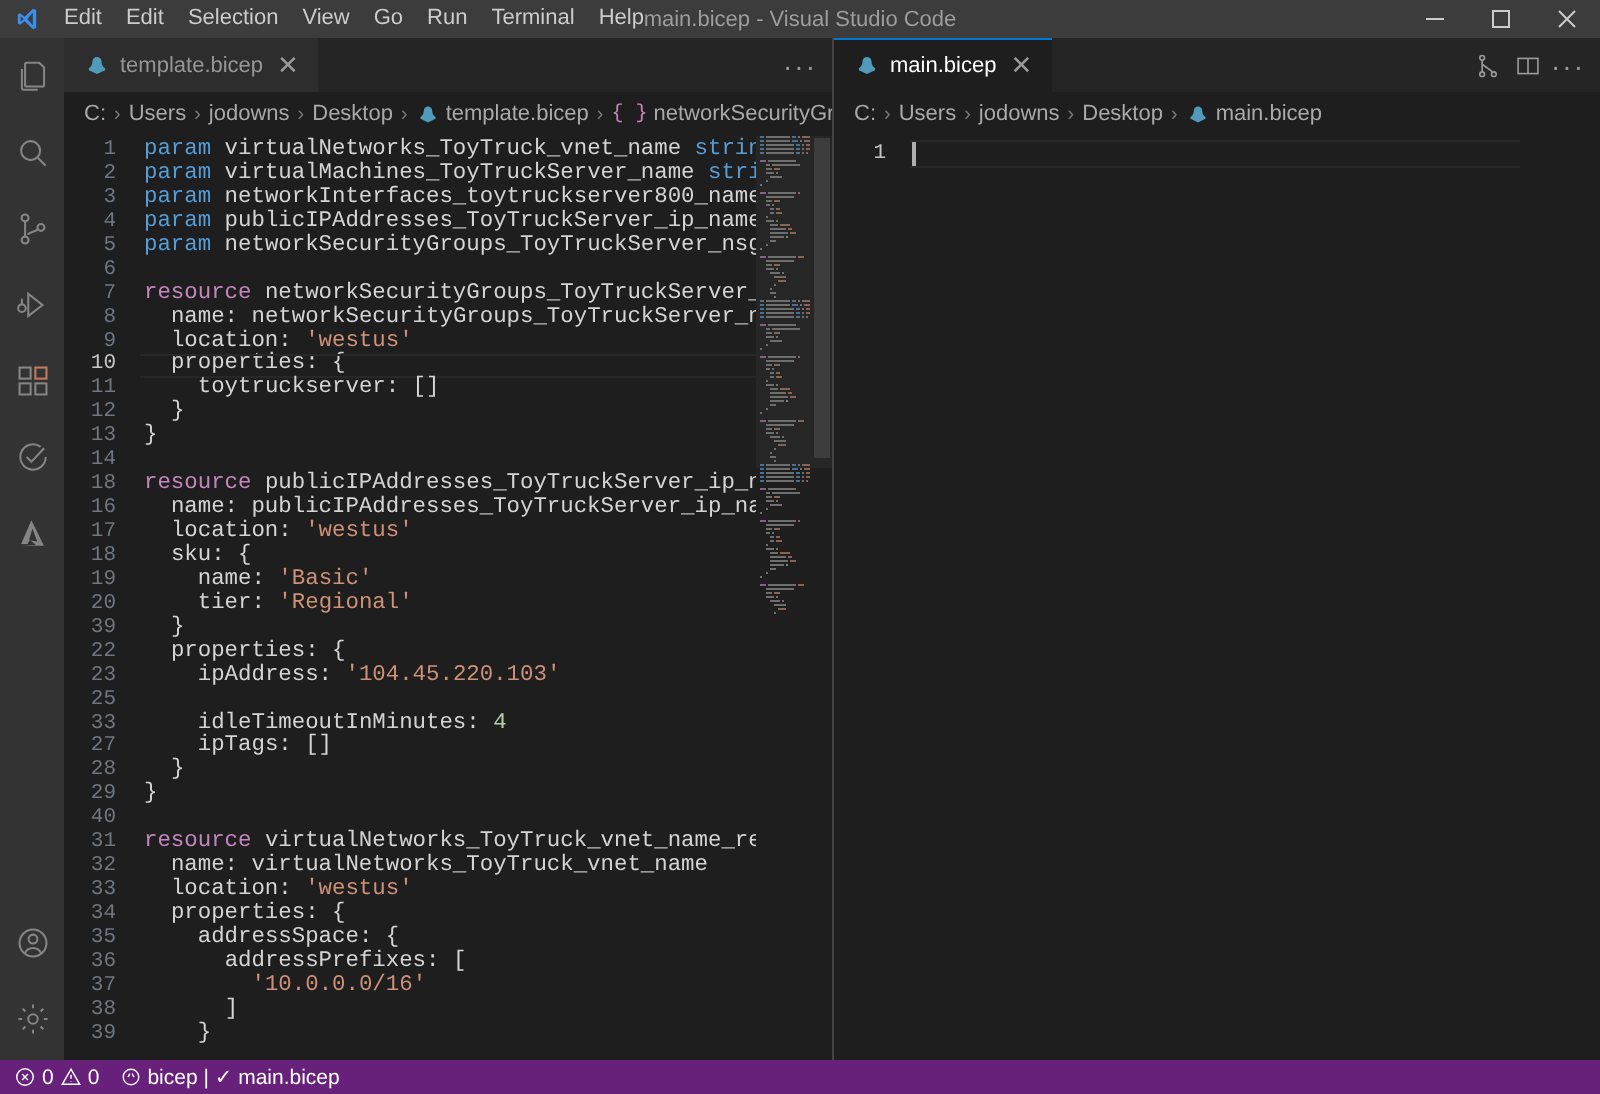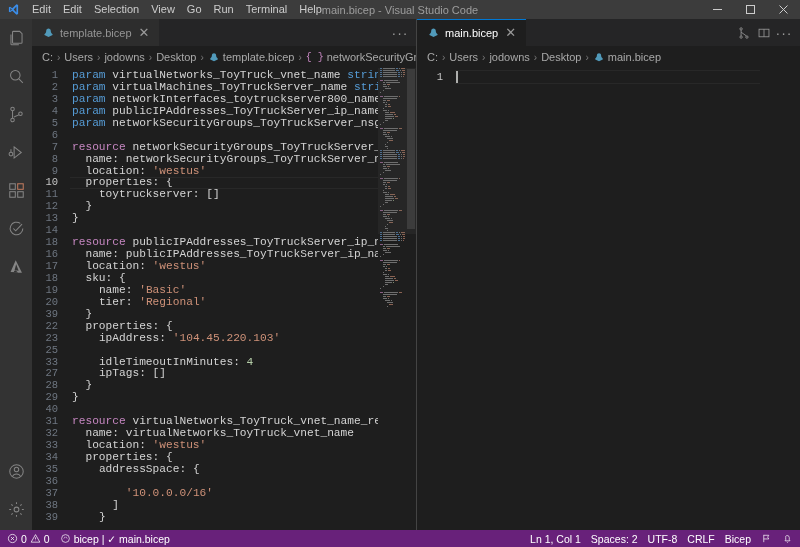--- a/index.html
+++ b/index.html
@@ -349,21 +349,21 @@
                 <div class="line"><span class="ln">33</span><span class="lc"><span class="ind" style="display: inline-block; width: 26.88px;"><span class="guide" style="left: 0px;"></span><span class="guide" style="left: 13.44px;"></span></span><span class="id">idleTimeoutInMinutes: </span><span class="n">4</span></span></div>
                 <div class="line"><span class="ln">27</span><span class="lc"><span class="ind" style="display: inline-block; width: 26.88px;"><span class="guide" style="left: 0px;"></span><span class="guide" style="left: 13.44px;"></span></span><span class="id">ipTags: []</span></span></div>
                 <div class="line"><span class="ln">28</span><span class="lc"><span class="ind" style="display: inline-block; width: 13.44px;"><span class="guide" style="left: 0px;"></span></span><span class="p">}</span></span></div>
                 <div class="line"><span class="ln">29</span><span class="lc"><span class="p">}</span></span></div>
                 <div class="line"><span class="ln">40</span><span class="lc"></span></div>
                 <div class="line"><span class="ln">31</span><span class="lc"><span class="kr">resource </span><span class="id">virtualNetworks_ToyTruck_vnet_name_resource </span></span></div>
                 <div class="line"><span class="ln">32</span><span class="lc"><span class="ind" style="display: inline-block; width: 13.44px;"><span class="guide" style="left: 0px;"></span></span><span class="id">name: virtualNetworks_ToyTruck_vnet_name</span></span></div>
                 <div class="line"><span class="ln">33</span><span class="lc"><span class="ind" style="display: inline-block; width: 13.44px;"><span class="guide" style="left: 0px;"></span></span><span class="id">location: </span><span class="s">'westus'</span></span></div>
                 <div class="line"><span class="ln">34</span><span class="lc"><span class="ind" style="display: inline-block; width: 13.44px;"><span class="guide" style="left: 0px;"></span></span><span class="id">properties: </span><span class="p">{</span></span></div>
                 <div class="line"><span class="ln">35</span><span class="lc"><span class="ind" style="display: inline-block; width: 26.88px;"><span class="guide" style="left: 0px;"></span><span class="guide" style="left: 13.44px;"></span></span><span class="id">addressSpace: </span><span class="p">{</span></span></div>
-                <div class="line"><span class="ln">36</span></div>
+                <div class="line"><span class="ln">36</span><span class="lc"><span class="ind" style="display: inline-block; width: 40.32px;"><span class="guide" style="left: 0px;"></span><span class="guide" style="left: 13.44px;"></span><span class="guide" style="left: 26.88px;"></span></span><span class="id">addressPrefixes: [</span></span></div>
                 <div class="line"><span class="ln">37</span><span class="lc"><span class="ind" style="display: inline-block; width: 53.76px;"><span class="guide" style="left: 0px;"></span><span class="guide" style="left: 13.44px;"></span><span class="guide" style="left: 26.88px;"></span><span class="guide" style="left: 40.32px;"></span></span><span class="s">'10.0.0.0/16'</span></span></div>
                 <div class="line"><span class="ln">38</span><span class="lc"><span class="ind" style="display: inline-block; width: 40.32px;"><span class="guide" style="left: 0px;"></span><span class="guide" style="left: 13.44px;"></span><span class="guide" style="left: 26.88px;"></span></span><span class="p">]</span></span></div>
                 <div class="line"><span class="ln">39</span><span class="lc"><span class="ind" style="display: inline-block; width: 26.88px;"><span class="guide" style="left: 0px;"></span><span class="guide" style="left: 13.44px;"></span></span><span class="p">}</span></span></div>
               </div>
           </div>
           <div class="minimap" id="left-minimap">
             <div class="mm-slider"></div>
           <div class="mm-row">
                 <div class="mm-b" style="width: 2.04px; background: rgb(74, 111, 147);"></div>
                 <div class="mm-b" style="width: 11.9px; background: rgb(110, 110, 110);"></div>
@@ -1000,37 +1000,14 @@
     <div class="sb-item">
       <span class="sb-ic">
         <svg viewBox="0 0 24 24" fill="none" stroke="#ffffff" stroke-width="1.5">
             <circle cx="12" cy="12" r="8.5"></circle>
             <path d="M8.5 12c1.5-1 2-2.5 2-3.7M15.5 12c-1.5-1-2-2.5-2-3.7"></path>
           </svg>
       </span>
       <span>bicep | ✓ main.bicep</span>
     </div>
 
-    <div class="sb-right">
-      <div class="sb-item">Ln 1, Col 1</div>
-      <div class="sb-item">Spaces: 2</div>
-      <div class="sb-item">UTF-8</div>
-      <div class="sb-item">CRLF</div>
-      <div class="sb-item">Bicep</div>
-      <div class="sb-item">
-        <span class="sb-ic">
-          <svg viewBox="0 0 24 24" fill="none" stroke="#ffffff" stroke-width="1.5">
-              <path d="M6 4v16"></path>
-              <path d="M6 5h11l-2.5 4L17 13H6"></path>
-            </svg>
-        </span>
-      </div>
-      <div class="sb-item">
-        <span class="sb-ic">
-          <svg viewBox="0 0 24 24" fill="none" stroke="#ffffff" stroke-width="1.5">
-              <path d="M6.5 17h11l-1.6-2.2V10a4.4 4.4 0 0 0-7.8-2.8A4.4 4.4 0 0 0 8.1 10v4.8L6.5 17z"></path>
-              <path d="M10.4 19.2a1.9 1.9 0 0 0 3.2 0"></path>
-            </svg>
-        </span>
-      </div>
-    </div>
   </div>
 </div>
 
 </body></html>

